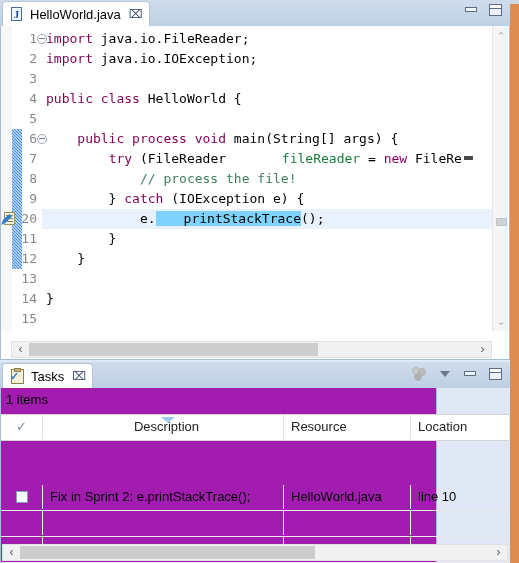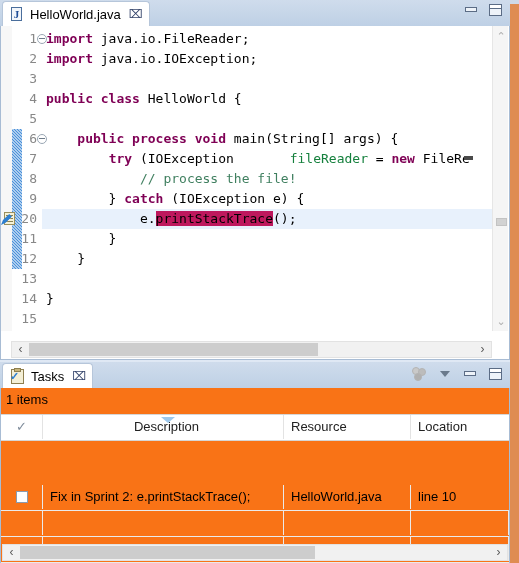--- a/index.html
+++ b/index.html
@@ -242,24 +242,24 @@
   }
   .code {
     position: absolute;
     left: 45px; top: 0;
     font-family: "DejaVu Sans Mono", monospace;
     font-size: 13px;
     line-height: 20px;
     color: #000;
     white-space: pre;
   }
-  .kw { color: #7f0055; font-weight: bold; }
+  .kw { color: #7f0055; font-weight: normal; }
   .cmt { color: #3f7f5f; }
   .lvar { color: #15803d; margin-left: 48px; }
-  .occ { background: #be185d; }
+  .occ { background: #7dd3fc; padding-left: 28px; }
 
   
   .vscroll {
     position: absolute;
     right: 1px; top: 0;
     width: 16px; height: 305px;
     background: #f5f5f5;
     border-left: 1px solid #e6e6e6;
     box-sizing: border-box;
   }
@@ -404,22 +404,22 @@
     position: absolute;
     left: 0; top: 0;
     border-left: 5px solid transparent;
     border-right: 5px solid transparent;
     border-top: 6px solid #6a7a8c;
   }
 
   .tasks-body {
     position: absolute;
     left: 0; top: 26px;
-    width: 510px; height: 175px;
-    background: #f97316;
+    width: 437px; height: 175px;
+    background: #a21caf;
     border: 1px solid #a8bcd4;
     border-top: none;
     box-sizing: border-box;
   }
   .items-count {
     position: absolute;
     left: 5px; top: 4px;
     font-size: 13px;
     color: #000;
   }
@@ -546,21 +546,21 @@
         <div class="gutter-bg"></div>
         <div class="gutter-bg2"></div>
         <div class="change-bar" style="top:103px;height:140px;"></div>
         <div class="lines">
             <div class="line"><span class="lineno">1</span><span class="fold-mark"></span><span class="code"><span class="kw">import</span><span> java.io.FileReader;</span></span></div>
             <div class="line"><span class="lineno">2</span><span class="code"><span class="kw">import</span><span> java.io.IOException;</span></span></div>
             <div class="line"><span class="lineno">3</span><span class="code"></span></div>
             <div class="line"><span class="lineno">4</span><span class="code"><span class="kw">public class</span><span> HelloWorld {</span></span></div>
             <div class="line"><span class="lineno">5</span><span class="code"></span></div>
             <div class="line"><span class="lineno">6</span><span class="fold-mark"></span><span class="code"><span>    </span><span class="kw">public process void</span><span> main(String[] args) {</span></span></div>
-            <div class="line"><span class="lineno">7</span><span class="code"><span>        </span><span class="kw">try</span><span> (IOException </span><span class="lvar">fileReader</span><span> = </span><span class="kw">new</span><span> FileRe</span></span></div>
+            <div class="line"><span class="lineno">7</span><span class="code"><span>        </span><span class="kw">try</span><span> (FileReader </span><span class="lvar">fileReader</span><span> = </span><span class="kw">new</span><span> FileRe</span></span></div>
             <div class="line"><span class="lineno">8</span><span class="code"><span>            </span><span class="cmt">// process the file!</span></span></div>
             <div class="line"><span class="lineno">9</span><span class="code"><span>        } </span><span class="kw">catch</span><span> (IOException e) {</span></span></div>
             <div class="line hl"><div class="line-bg"></div><span class="task-marker"><span class="tm-page"></span><span class="tm-lines"></span><span class="tm-pencil"></span></span><span class="lineno">20</span><span class="code"><span>            e.</span><span class="occ">printStackTrace</span><span>();</span></span></div>
             <div class="line"><span class="lineno">11</span><span class="code"><span>        }</span></span></div>
             <div class="line"><span class="lineno">12</span><span class="code"><span>    }</span></span></div>
             <div class="line"><span class="lineno">13</span><span class="code"></span></div>
             <div class="line"><span class="lineno">14</span><span class="code"><span>}</span></span></div>
             <div class="line"><span class="lineno">15</span><span class="code"></span></div>
           </div>
         <div class="ov-marker"></div>

